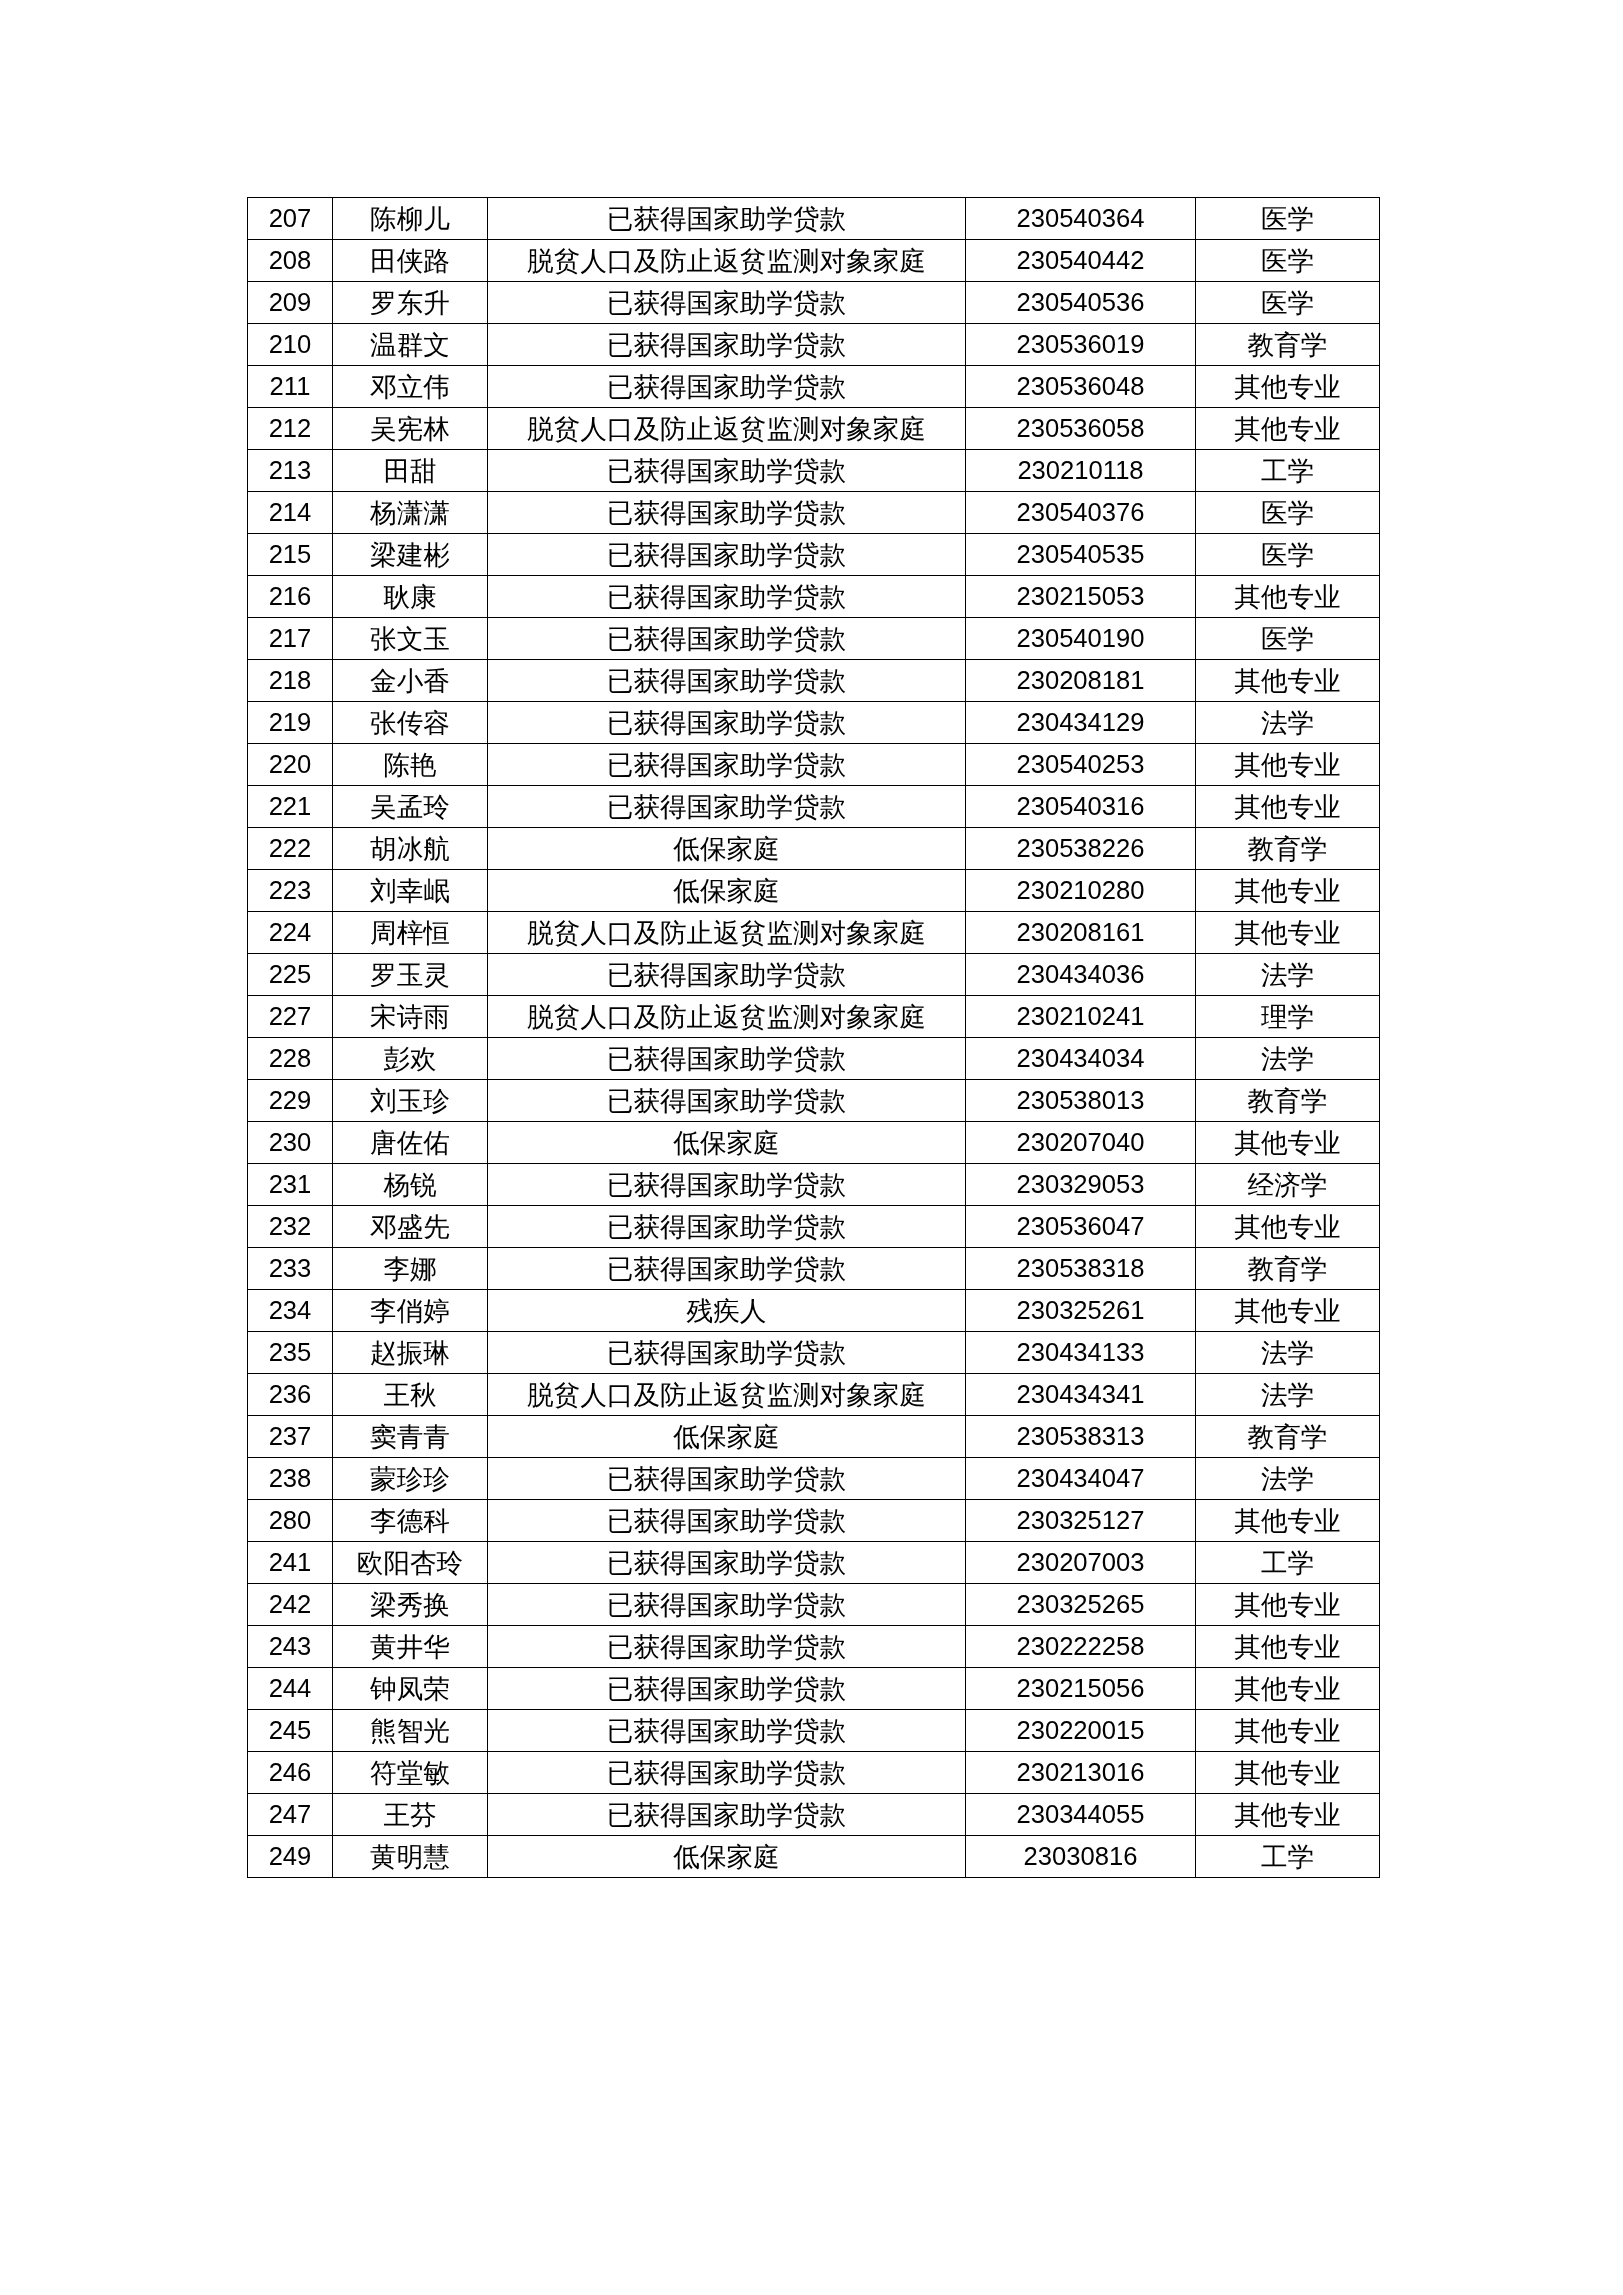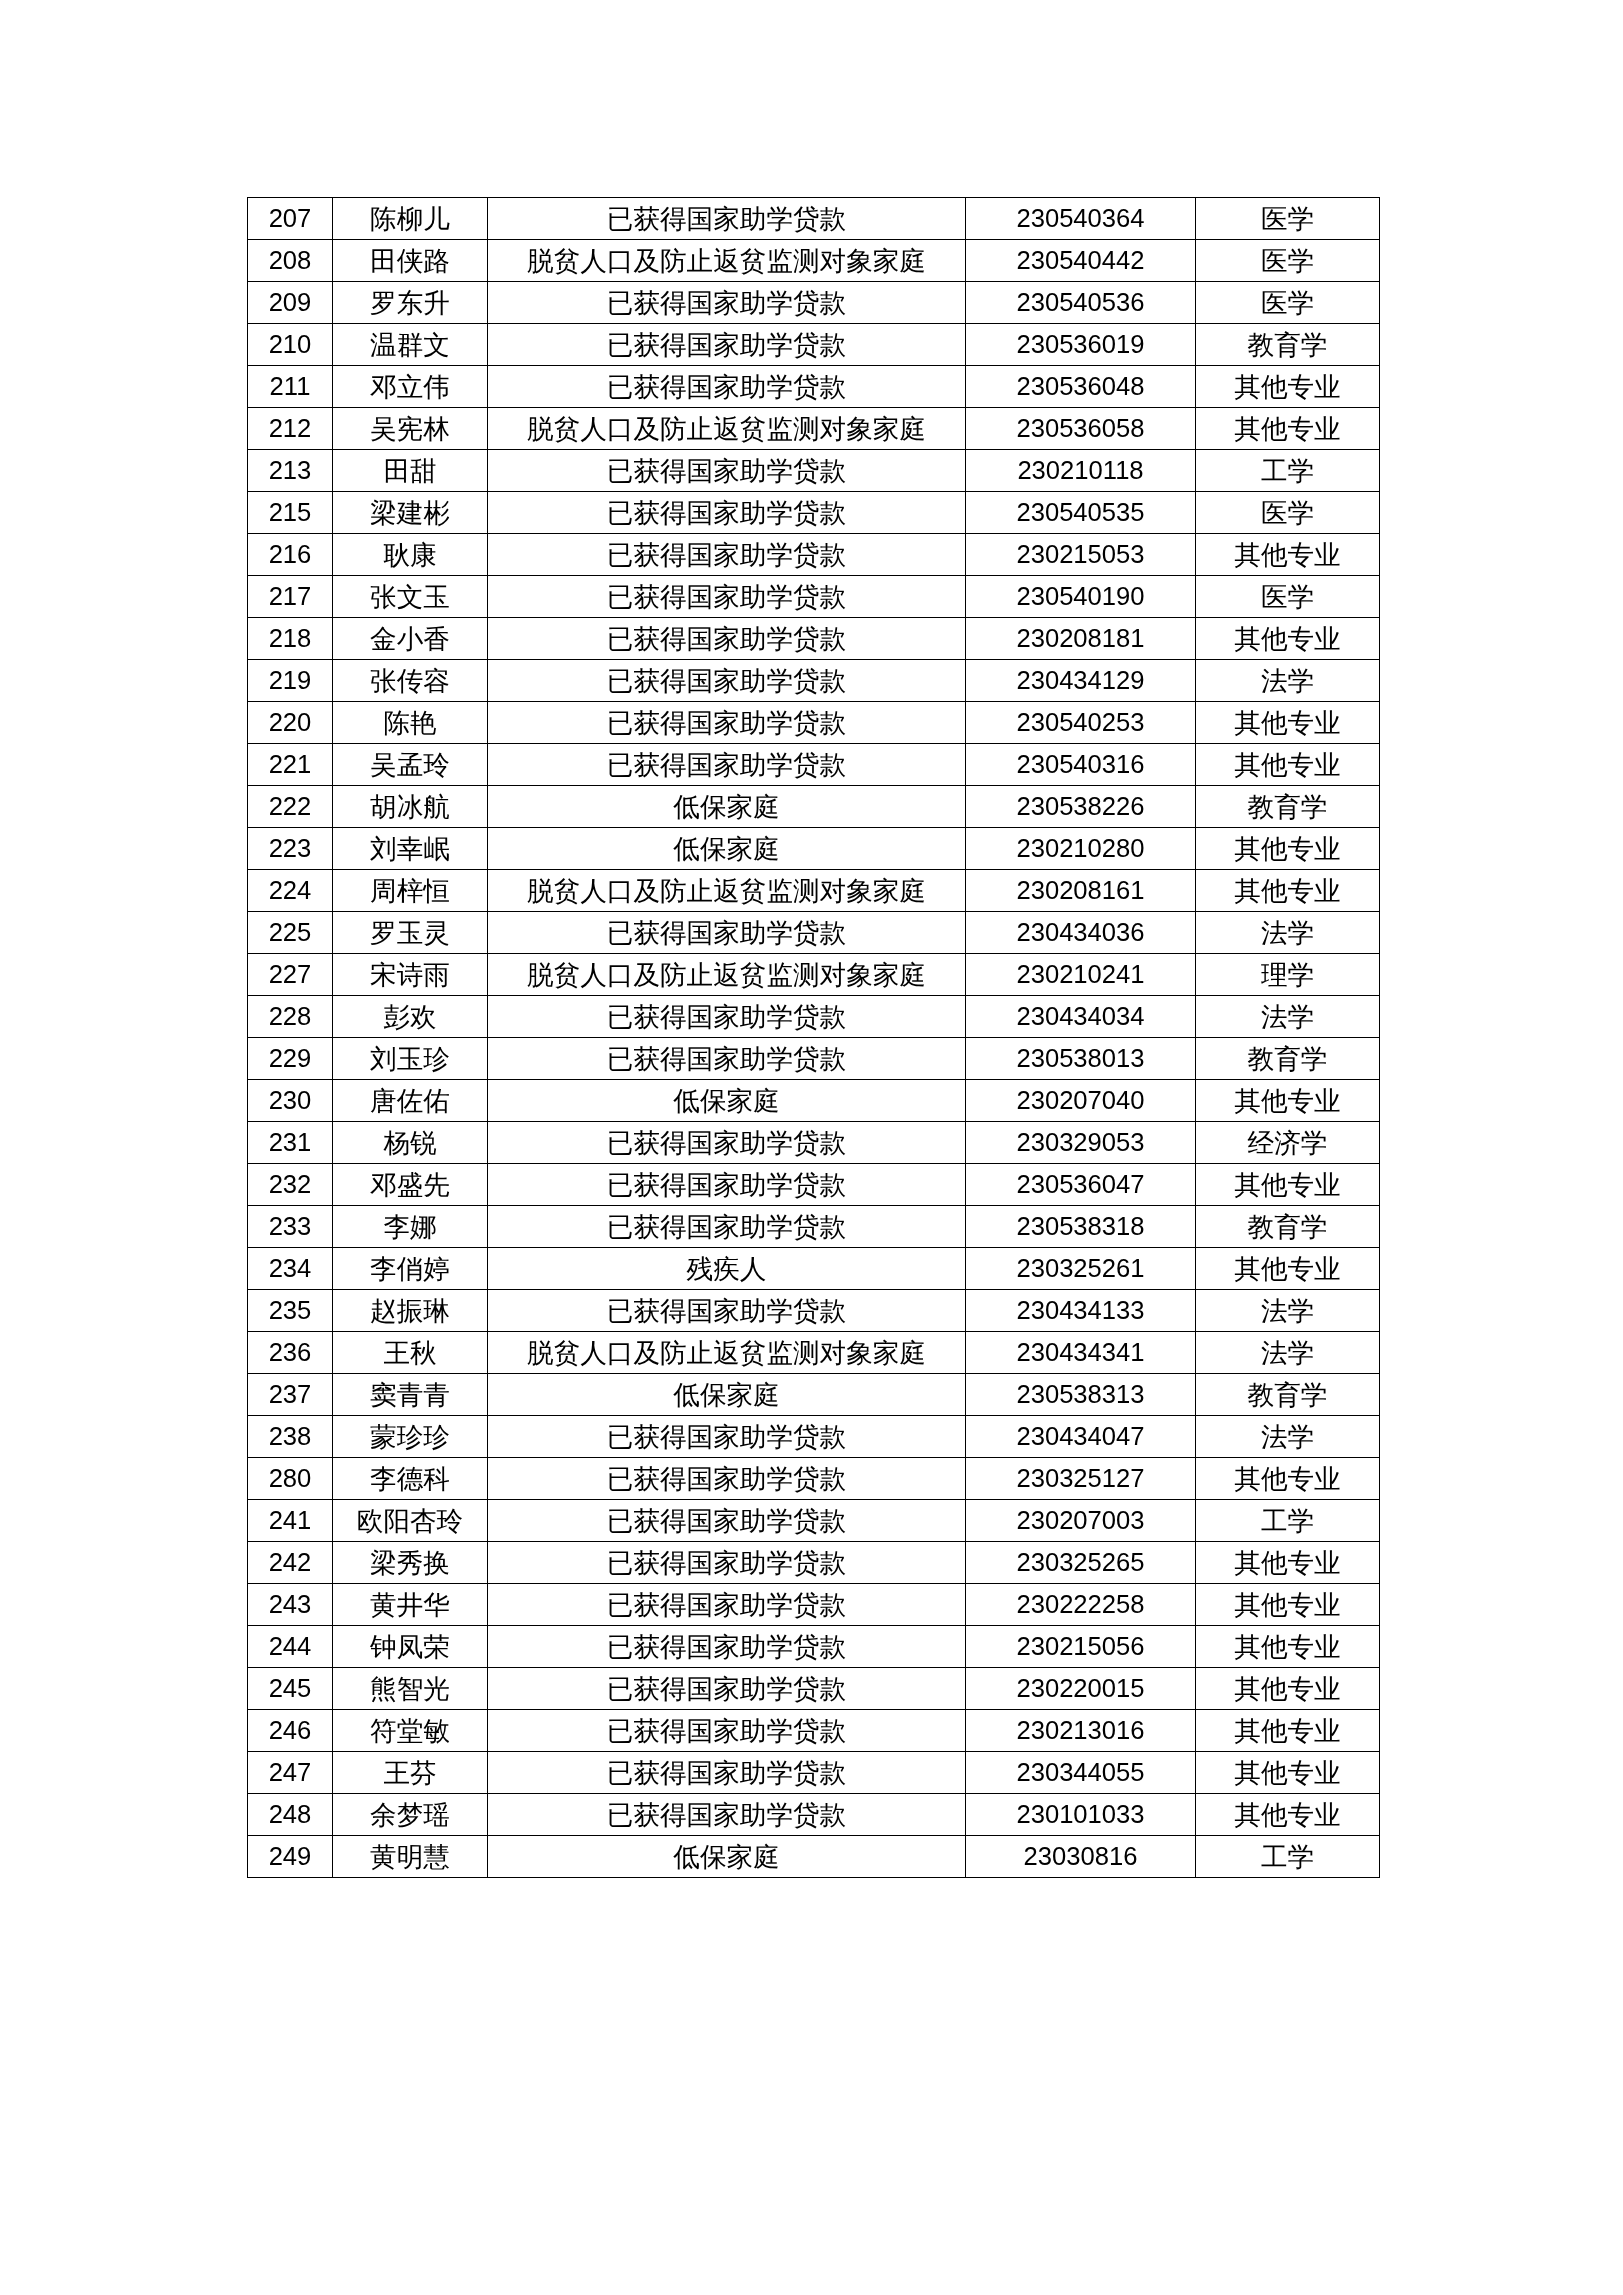--- a/index.html
+++ b/index.html
@@ -95,20 +95,27 @@
           <td class="c-major">其他专业</td>
         </tr>
         <tr>
           <td class="c-no">213</td>
           <td class="c-name">田甜</td>
           <td class="c-type">已获得国家助学贷款</td>
           <td class="c-id">230210118</td>
           <td class="c-major">工学</td>
         </tr>
         <tr>
+          <td class="c-no">214</td>
+          <td class="c-name">杨潇潇</td>
+          <td class="c-type">已获得国家助学贷款</td>
+          <td class="c-id">230540376</td>
+          <td class="c-major">医学</td>
+        </tr>
+        <tr>
           <td class="c-no">215</td>
           <td class="c-name">梁建彬</td>
           <td class="c-type">已获得国家助学贷款</td>
           <td class="c-id">230540535</td>
           <td class="c-major">医学</td>
         </tr>
         <tr>
           <td class="c-no">216</td>
           <td class="c-name">耿康</td>
           <td class="c-type">已获得国家助学贷款</td>
@@ -309,27 +316,20 @@
           <td class="c-name">符堂敏</td>
           <td class="c-type">已获得国家助学贷款</td>
           <td class="c-id">230213016</td>
           <td class="c-major">其他专业</td>
         </tr>
         <tr>
           <td class="c-no">247</td>
           <td class="c-name">王芬</td>
           <td class="c-type">已获得国家助学贷款</td>
           <td class="c-id">230344055</td>
-          <td class="c-major">其他专业</td>
-        </tr>
-        <tr>
-          <td class="c-no">248</td>
-          <td class="c-name">余梦瑶</td>
-          <td class="c-type">已获得国家助学贷款</td>
-          <td class="c-id">230101033</td>
           <td class="c-major">其他专业</td>
         </tr>
         <tr>
           <td class="c-no">249</td>
           <td class="c-name">黄明慧</td>
           <td class="c-type">低保家庭</td>
           <td class="c-id">23030816</td>
           <td class="c-major">工学</td>
         </tr>
       </tbody>

